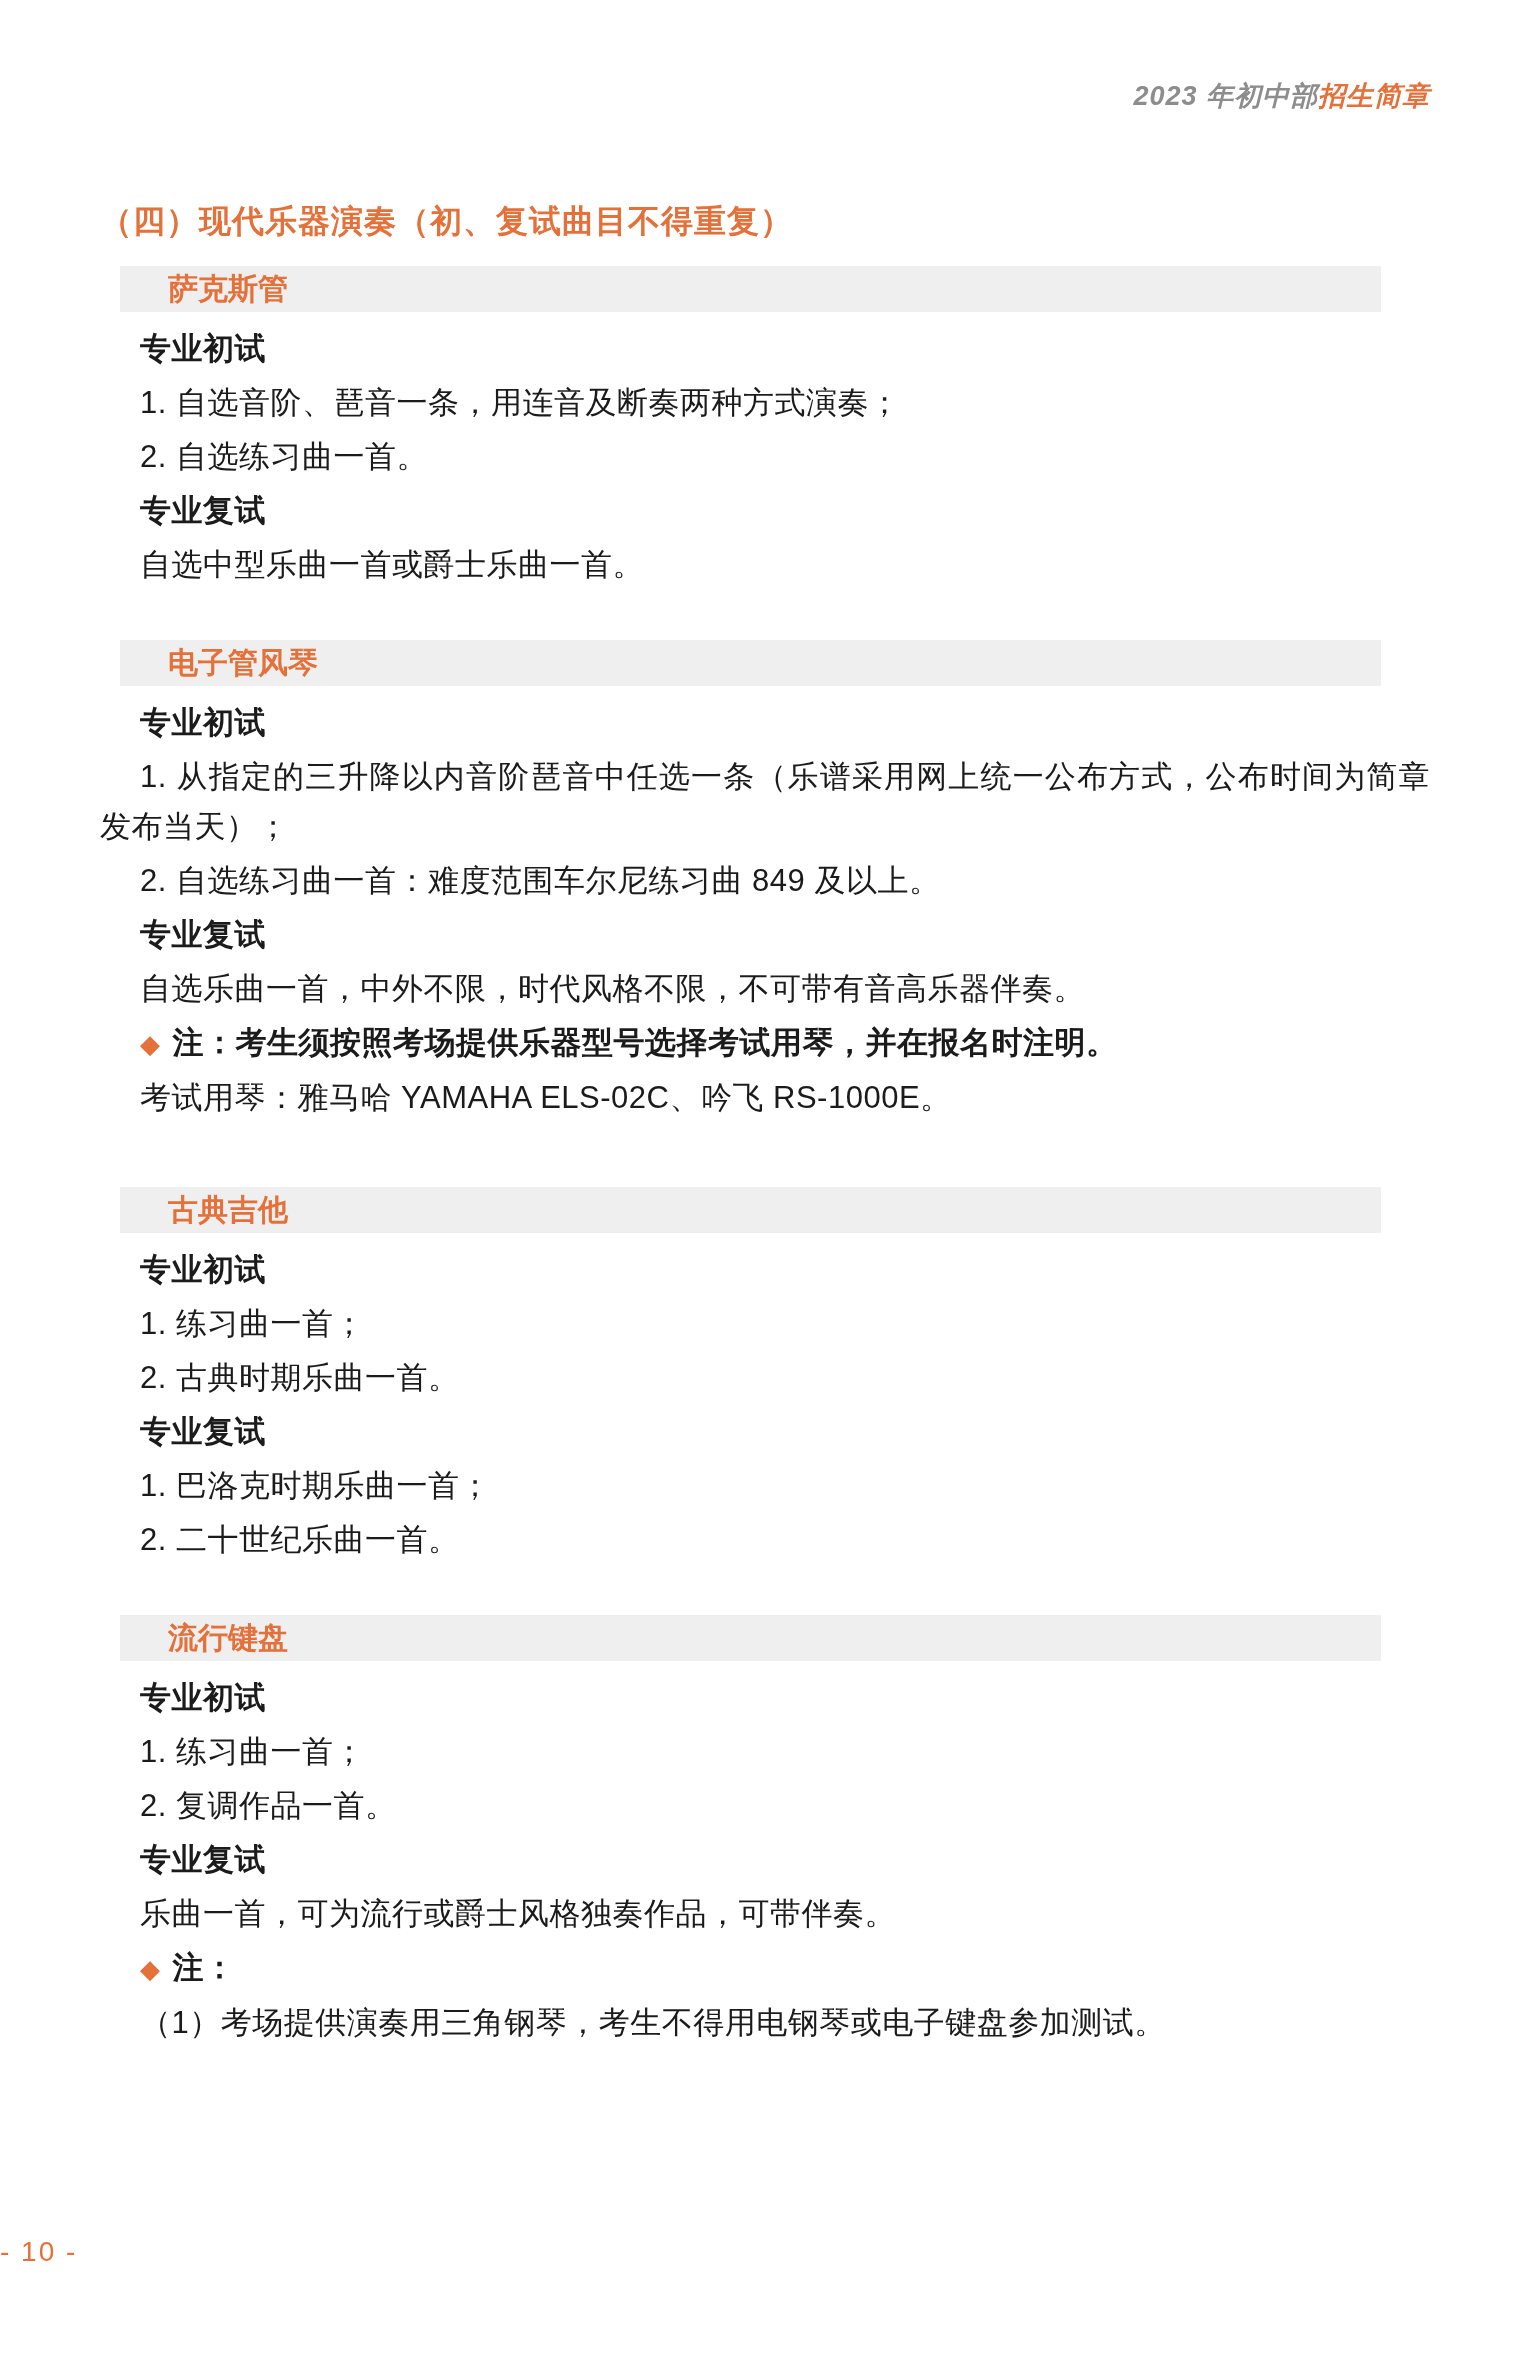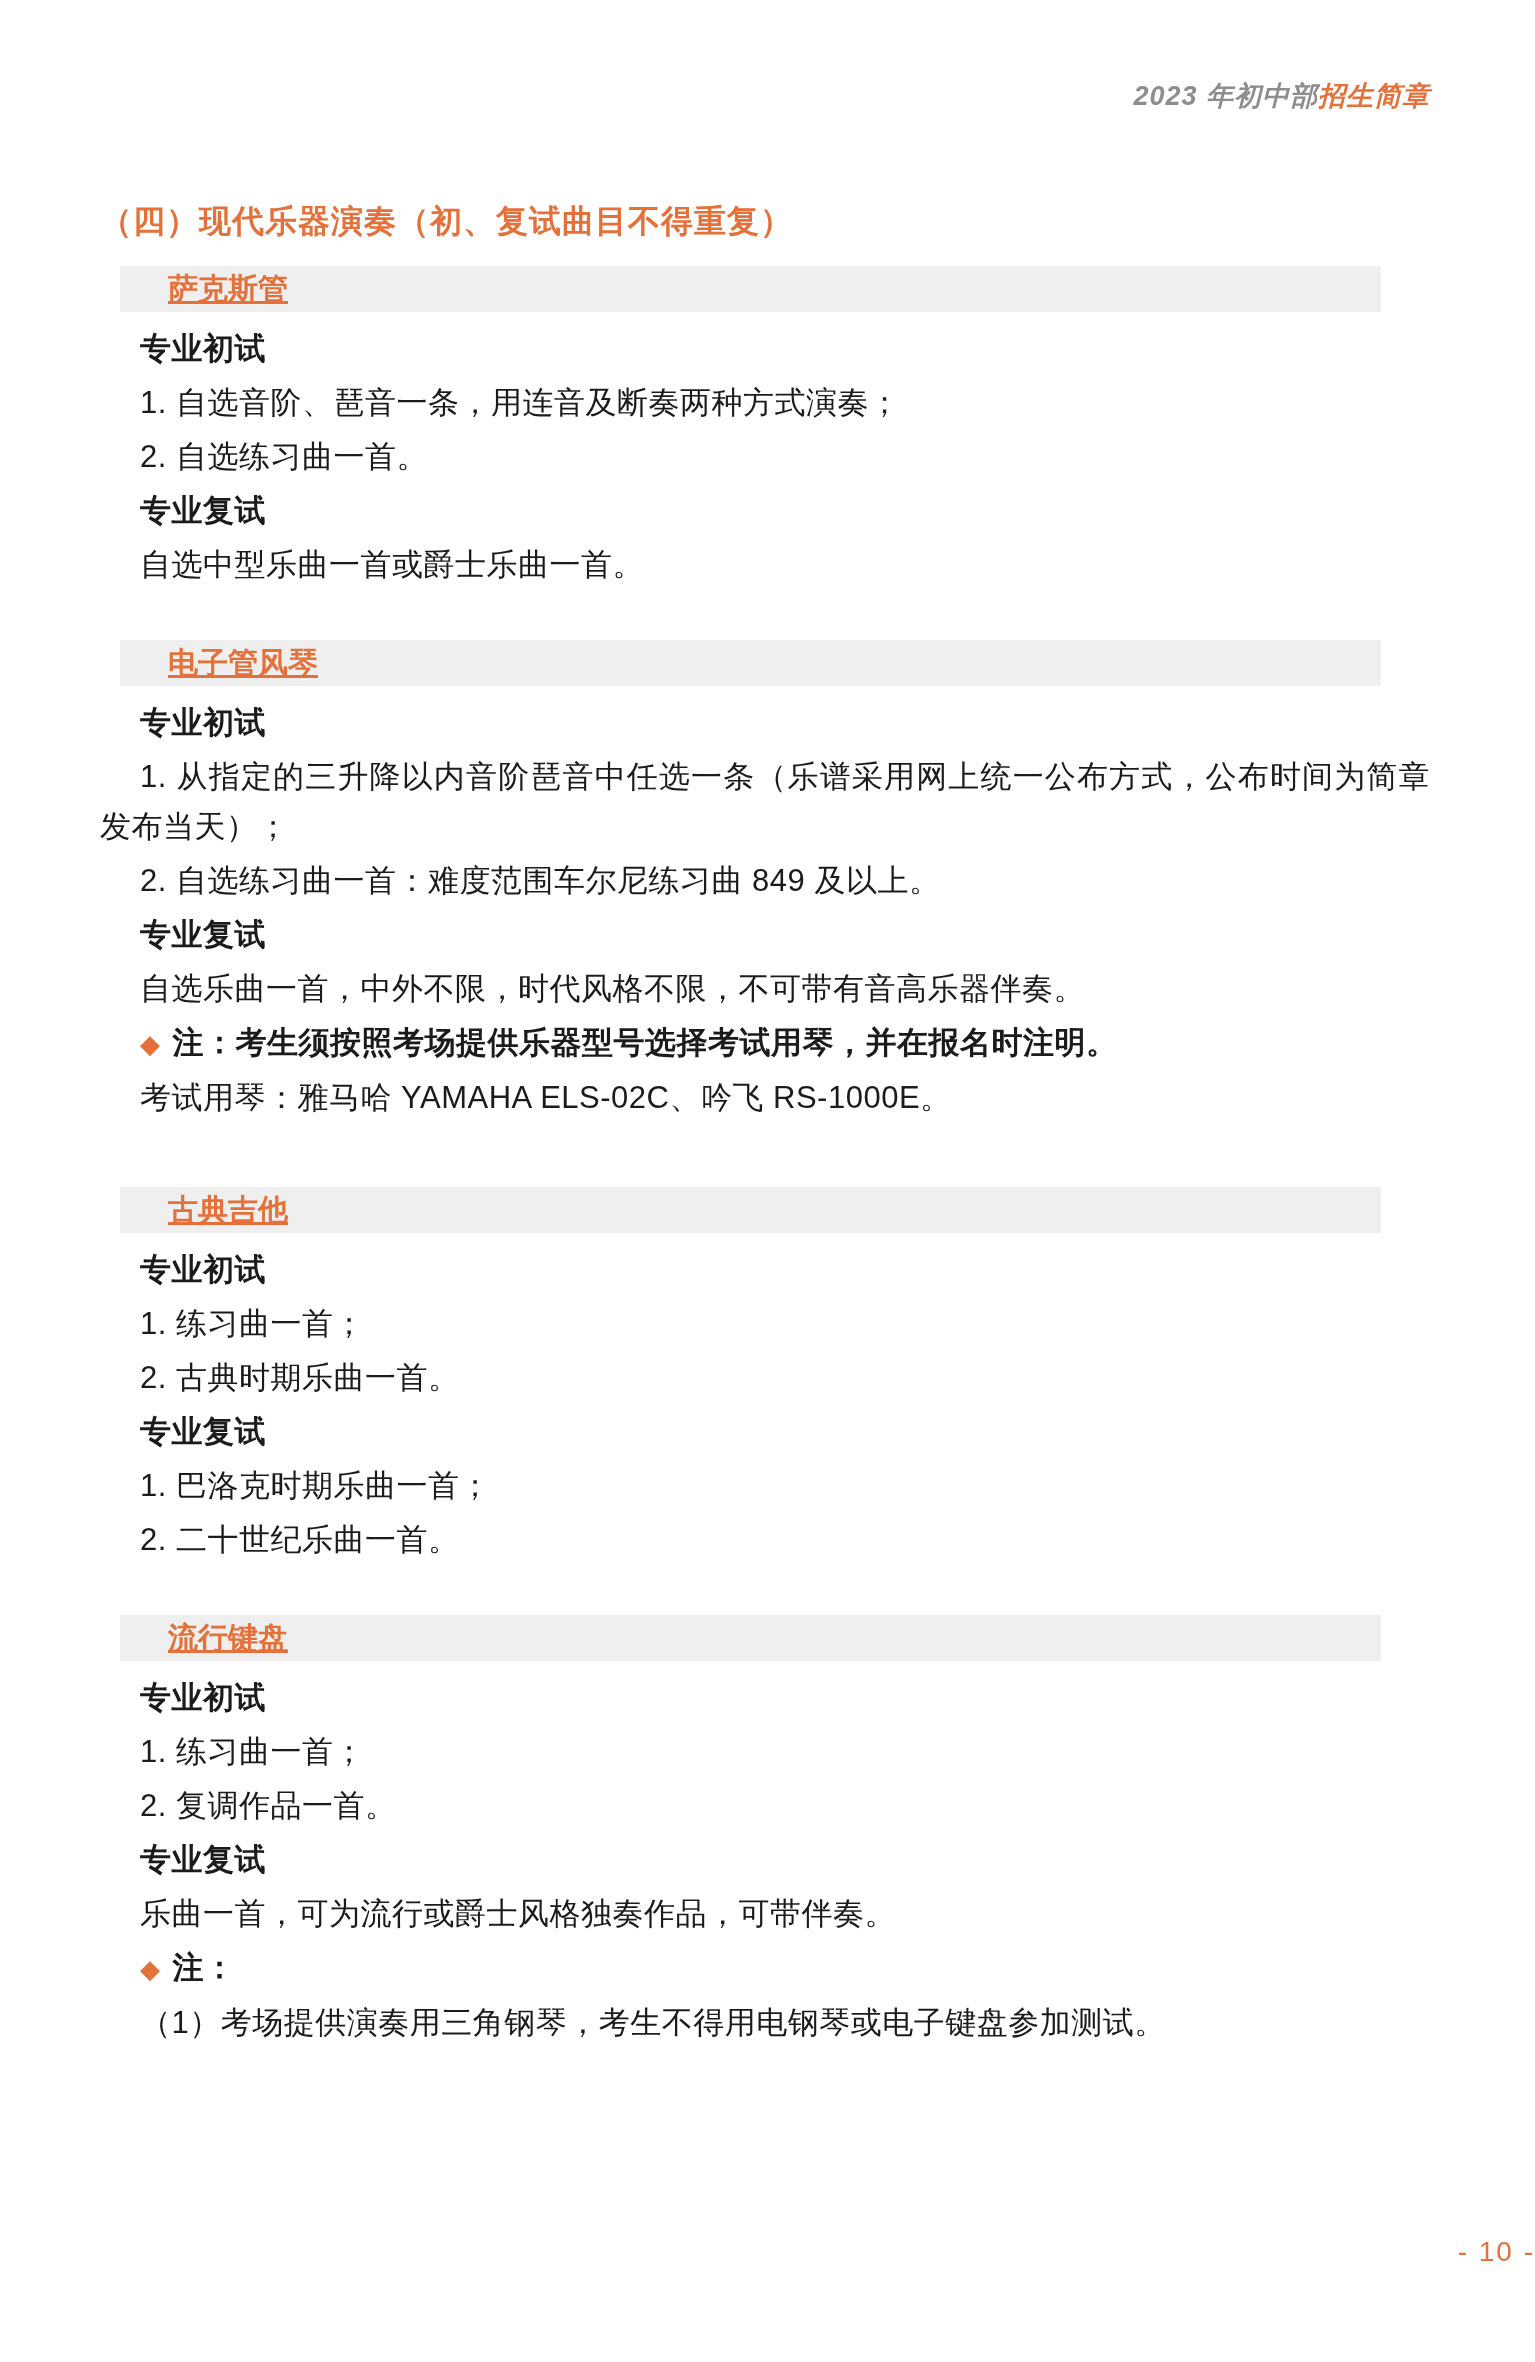--- a/index.html
+++ b/index.html
@@ -42,21 +42,20 @@
   }
   section:first-child .bar { margin-top: 22px; }
   section:nth-child(3) .bar { margin-top: 64px; }
   .bar-label {
     display: inline-block;
     padding-left: 48px;
     font-size: 30px;
     font-weight: bold;
     line-height: 46px;
     color: var(--accent, #e4703a);
-    text-decoration: underline;
   }
   p.blk {
     margin: 4px 0 0 0;
     font-size: 31px;
     line-height: 50px;
     letter-spacing: 0.5px;
     text-indent: 40px;
   }
   .bar + p.blk { margin-top: 12px; }
   p.subhead { font-weight: bold; }
@@ -66,21 +65,21 @@
     color: var(--accent, #e4703a);
     font-size: 26px;
     margin-right: 12px;
     font-weight: normal;
   }
   .footer {
     position: absolute;
     top: 2236px;
     left: 0;
     right: 0;
-    text-align: right;
+    text-align: left;
     font-size: 28px;
     color: var(--accent, #e4703a);
     letter-spacing: 2px;
   }
 </style>
 </head>
 <body>
 
 <div class="page">
 

